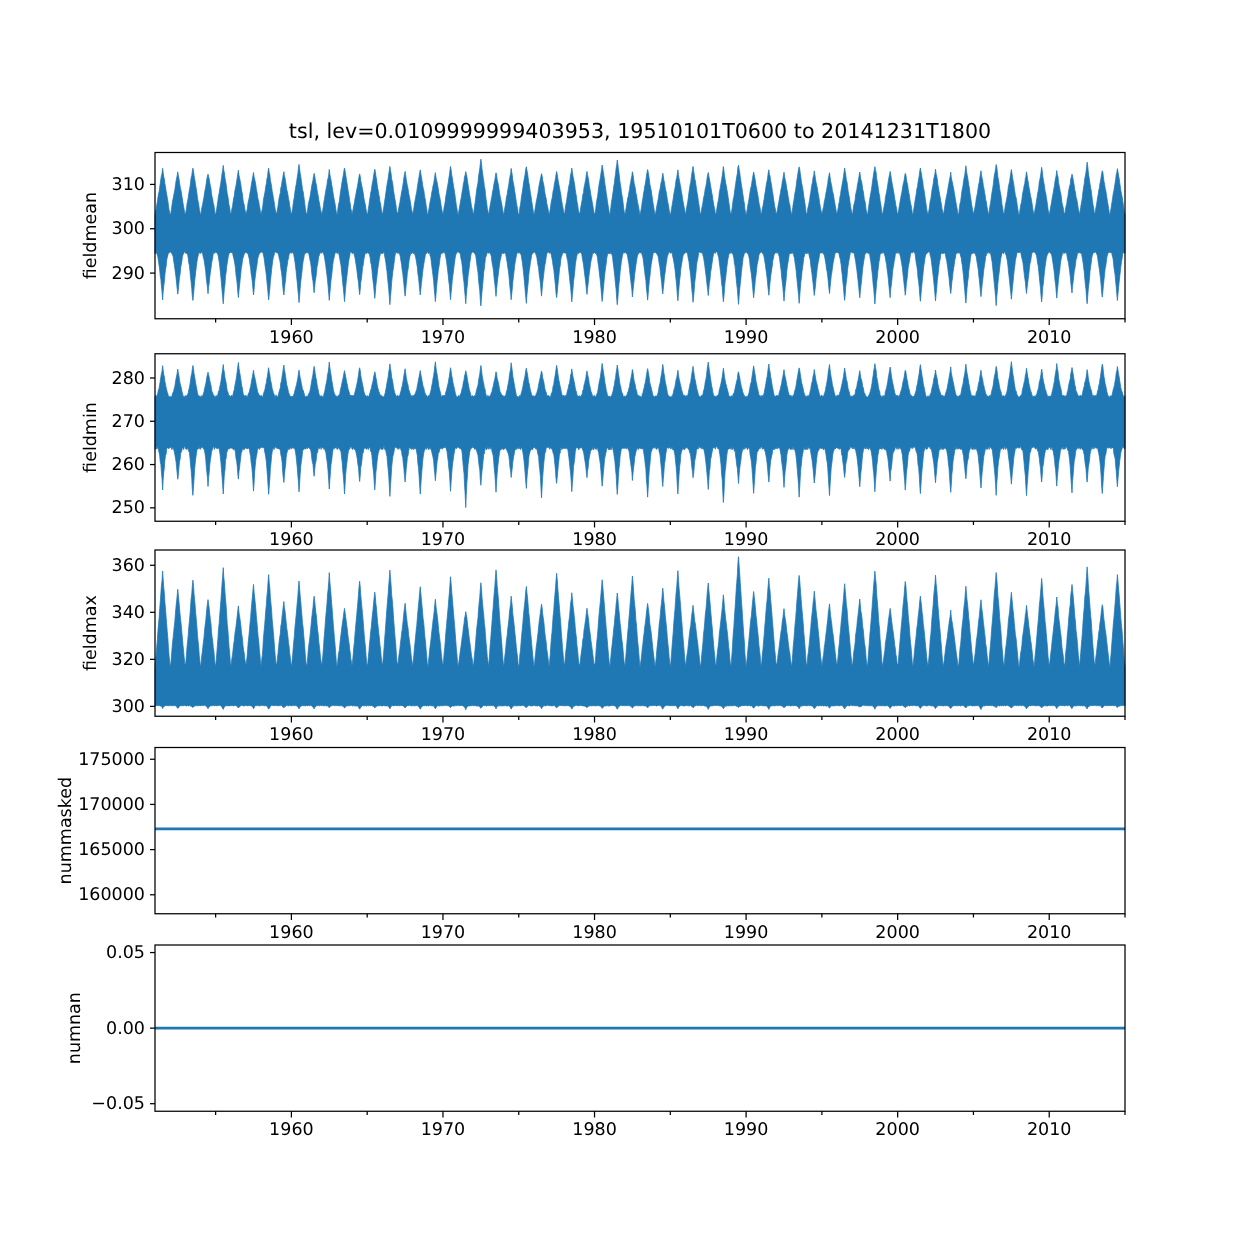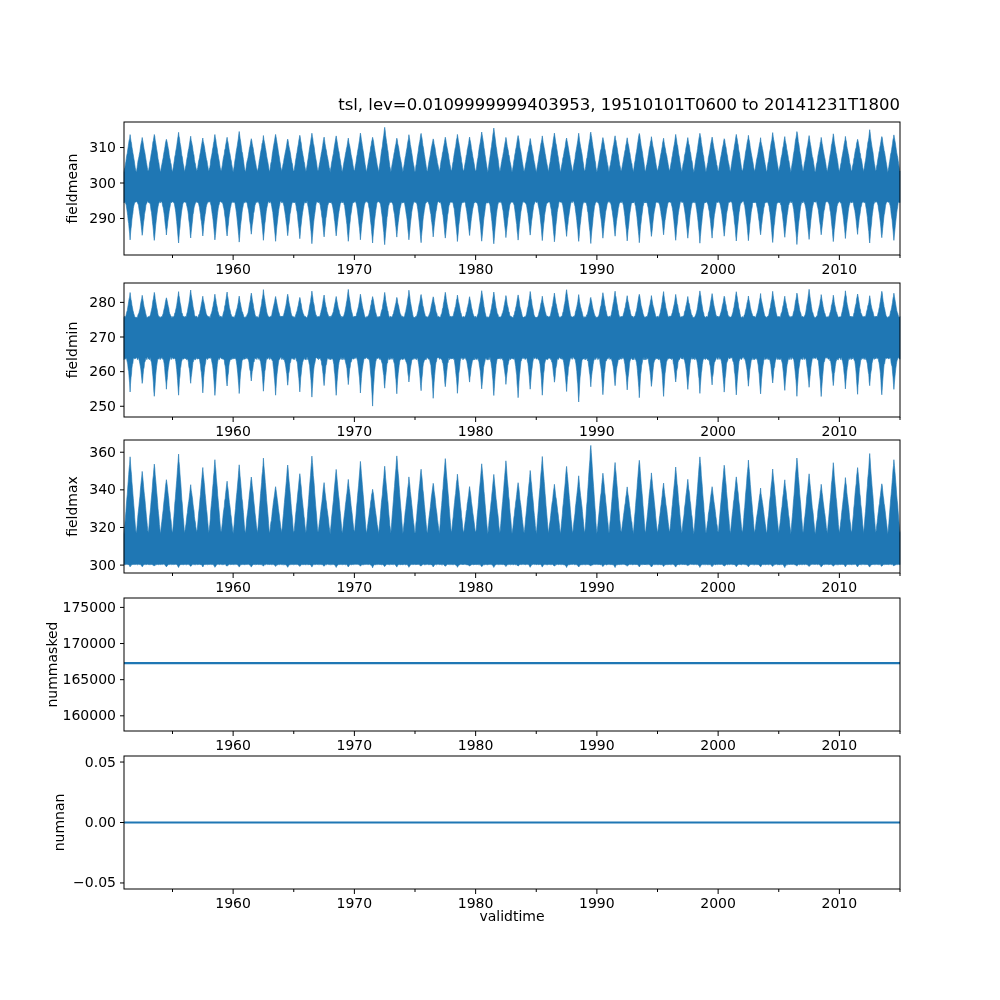--- a/index.html
+++ b/index.html
@@ -1,18 +1,18 @@
 <!DOCTYPE html>
 <html><head>
 <meta charset="utf-8">
 <style>
   html,body{margin:0;padding:0;background:#ffffff;}
   .figure{position:relative;width:1000px;height:1000px;background:#ffffff;overflow:hidden;
           font-family:"DejaVu Sans","Liberation Sans",sans-serif;}
-  .fig-title{position:absolute;top:95px;left:124px;width:776px;text-align:right;
+  .fig-title{position:absolute;top:95px;left:124px;width:776px;text-align:center;
              font-size:16.5px;color:#000;white-space:nowrap;}
   .x-label{position:absolute;top:908px;left:124px;width:776px;text-align:center;
            font-size:14px;color:#000;}
   svg text{font-family:"DejaVu Sans","Liberation Sans",sans-serif;font-size:14px;fill:#000;}
 </style>
 </head>
 <body>
 
 <div class="figure">
   <div class="fig-title">tsl, lev=0.0109999999403953, 19510101T0600 to 20141231T1800</div>
@@ -169,14 +169,13 @@
           <line x1="596.875" y1="889" x2="596.875" y2="894" stroke="#000000" stroke-width="1"></line>
           <text x="596.875" y="908" text-anchor="middle">1990</text>
           <line x1="718.125" y1="889" x2="718.125" y2="894" stroke="#000000" stroke-width="1"></line>
           <text x="718.125" y="908" text-anchor="middle">2000</text>
           <line x1="839.375" y1="889" x2="839.375" y2="894" stroke="#000000" stroke-width="1"></line>
           <text x="839.375" y="908" text-anchor="middle">2010</text>
           <text x="64" y="822.5" text-anchor="middle" transform="rotate(-90 64 822.5)">numnan</text>
         </g>
       </svg>
     </div>
-  <div class="x-label">validtime</div>
 </div>
 
 </body></html>

